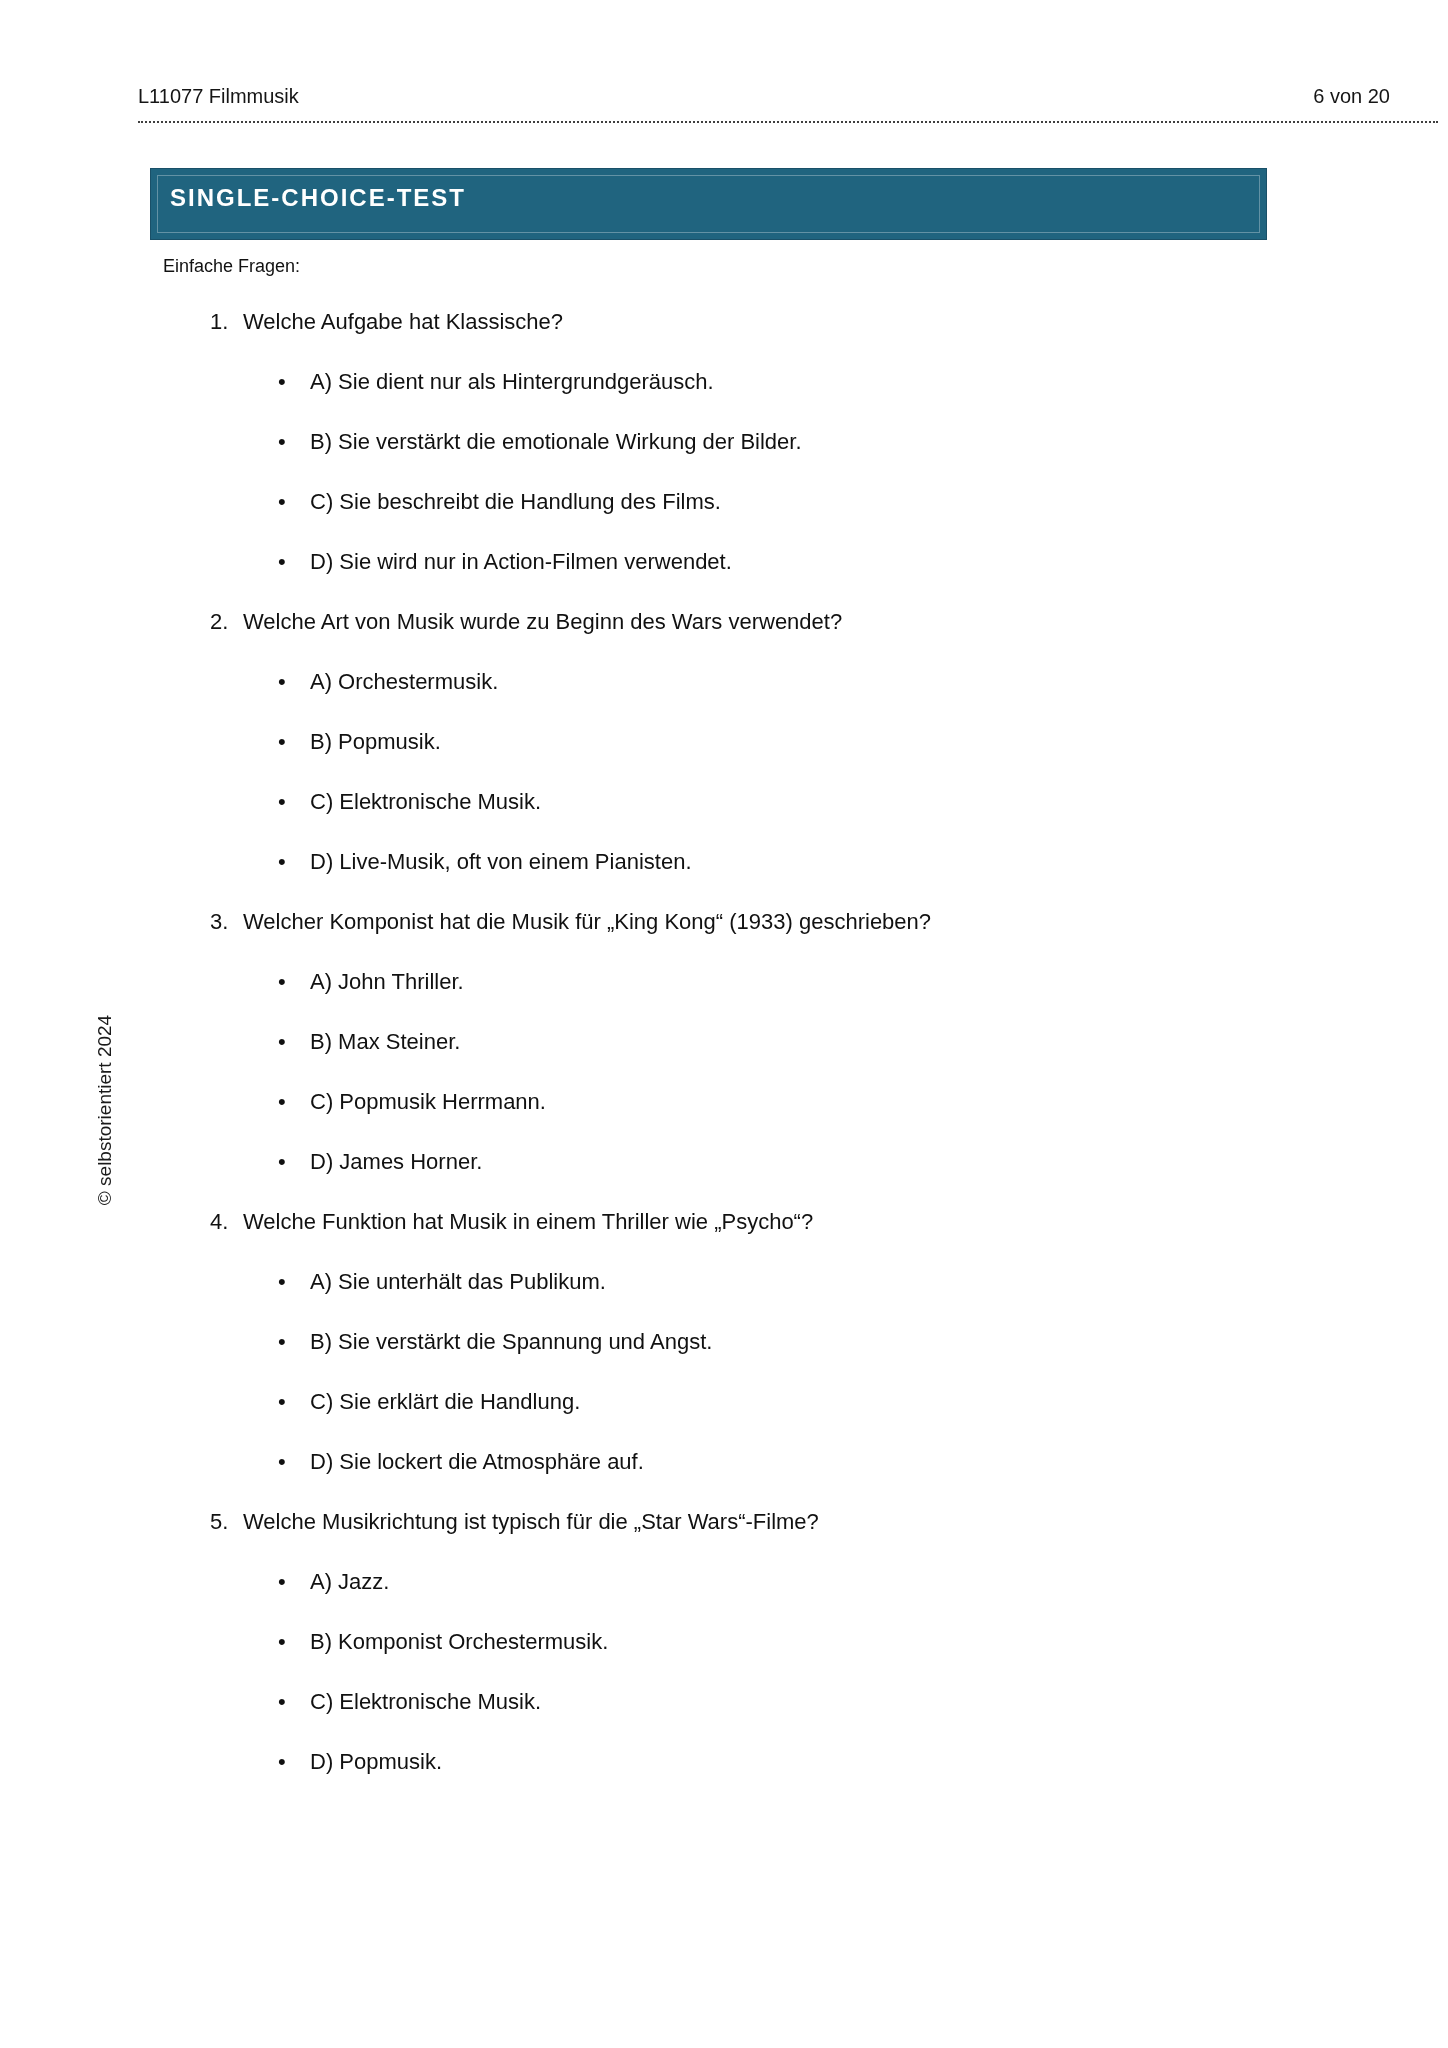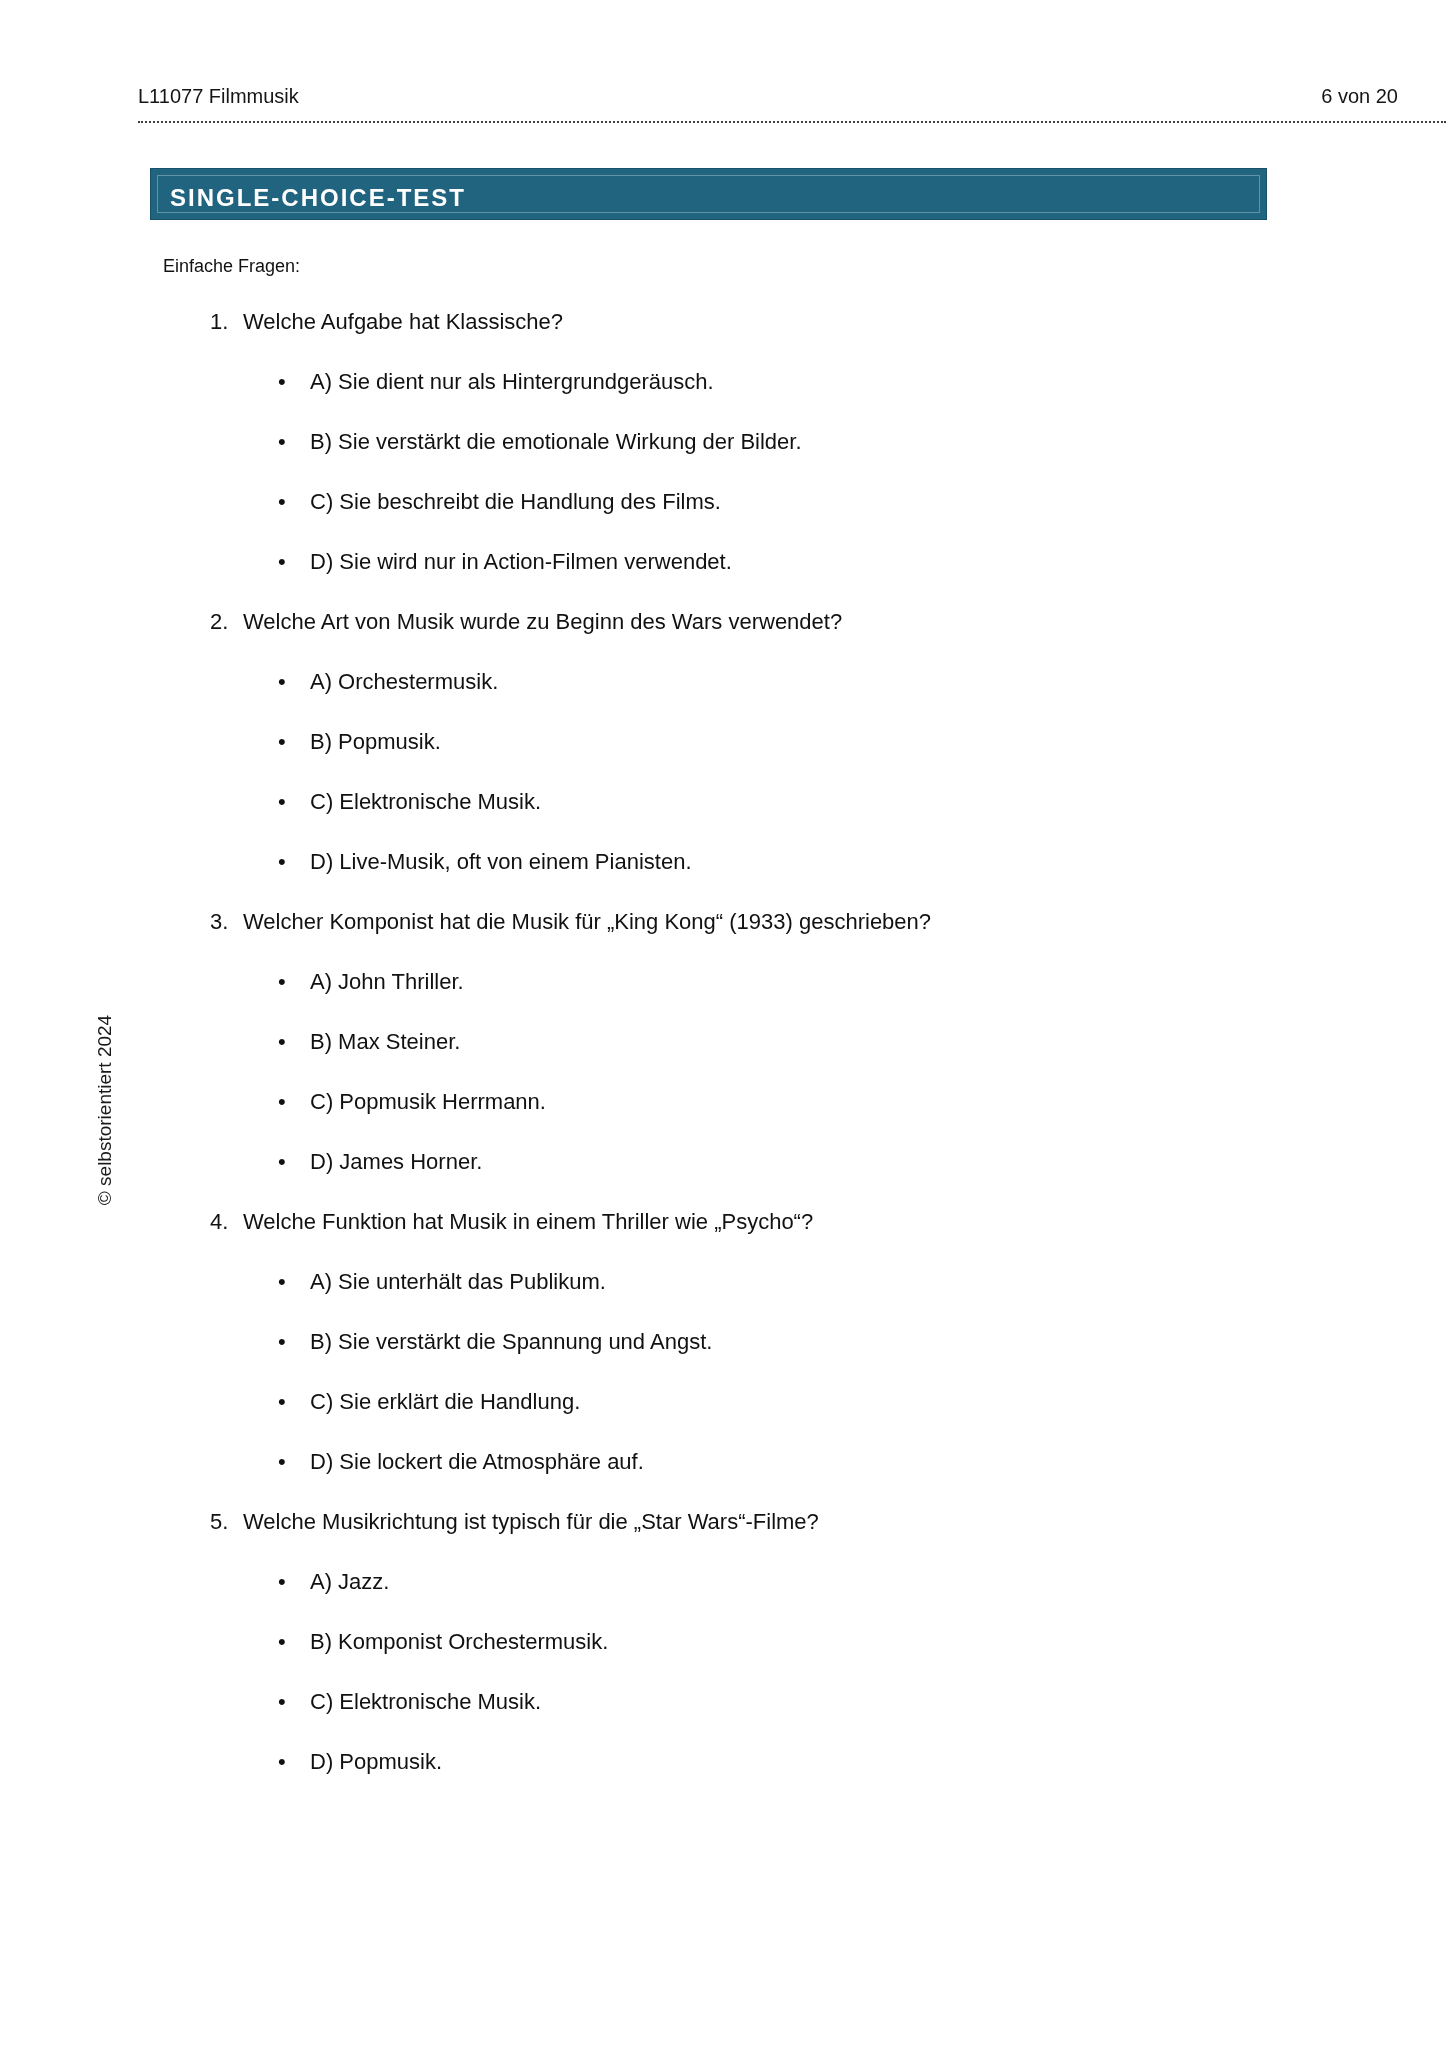--- a/index.html
+++ b/index.html
@@ -11,40 +11,40 @@
     width: 1448px;
     height: 2048px;
     background: #ffffff;
     overflow: hidden;
   }
 
   
   .page-header {
     position: absolute;
     left: 138px;
-    right: 2px;
+    right: 10px;
     top: 84px;
     padding-bottom: 13px;
     border-bottom: 2px dotted #3f3f3f;
     display: flex;
     justify-content: space-between;
     align-items: flex-end;
     font-size: 20px;
     line-height: 24px;
     color: #151515;
   }
   .page-header .page-num { margin-right: 48px; }
 
   
   .title-banner {
     position: absolute;
     left: 150px;
     top: 168px;
     width: 1117px;
-    height: 52px;
+    height: 72px;
     background: #20647f;
     border: 1px solid #1a5068;
     padding-left: 8px;
   }
   .title-banner .inner-frame {
     position: absolute;
     inset: 6px;
     border: 1px solid rgba(255,255,255,0.30);
     pointer-events: none;
   }

